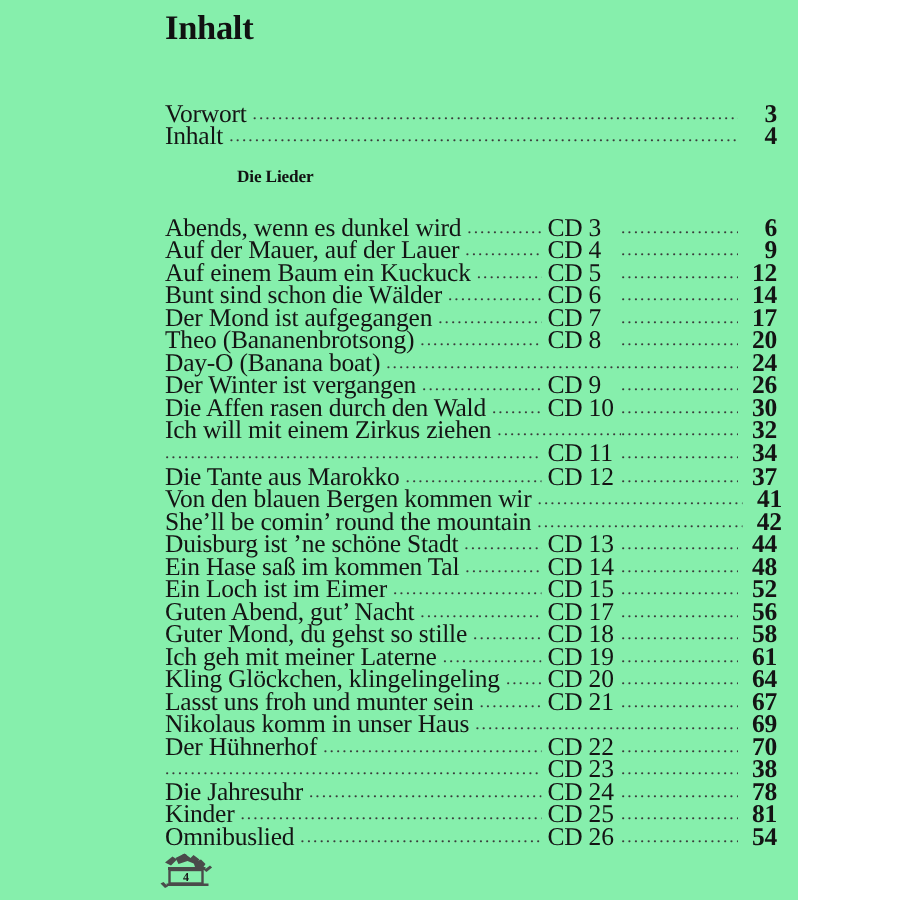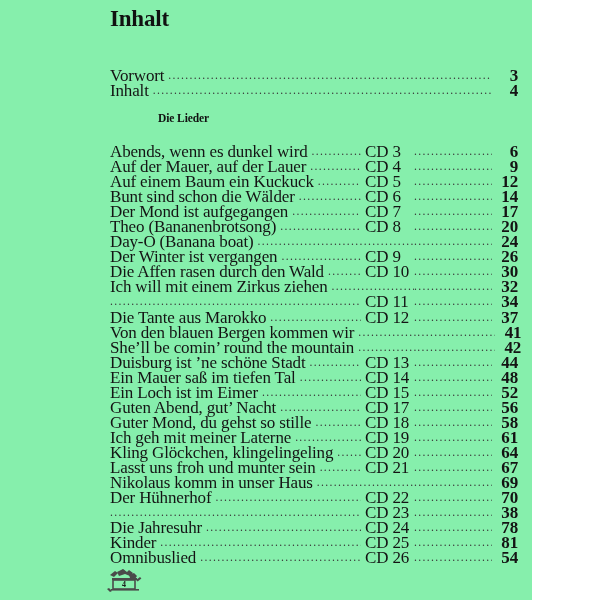--- a/index.html
+++ b/index.html
@@ -277,21 +277,21 @@
         <span class="page-num">42</span>
       </div>
       <div class="toc-row">
         <span class="toc-title">Duisburg ist ’ne schöne Stadt</span>
         <span class="leader"></span>
         <span class="cd-col">CD 13</span>
         <span class="leader2"></span>
         <span class="page-num">44</span>
       </div>
       <div class="toc-row">
-        <span class="toc-title">Ein Mauer saß im tiefen Tal</span>
+        <span class="toc-title">Ein Hase saß im kommen Tal</span>
         <span class="leader"></span>
         <span class="cd-col">CD 14</span>
         <span class="leader2"></span>
         <span class="page-num">48</span>
       </div>
       <div class="toc-row">
         <span class="toc-title">Ein Loch ist im Eimer</span>
         <span class="leader"></span>
         <span class="cd-col">CD 15</span>
         <span class="leader2"></span>

